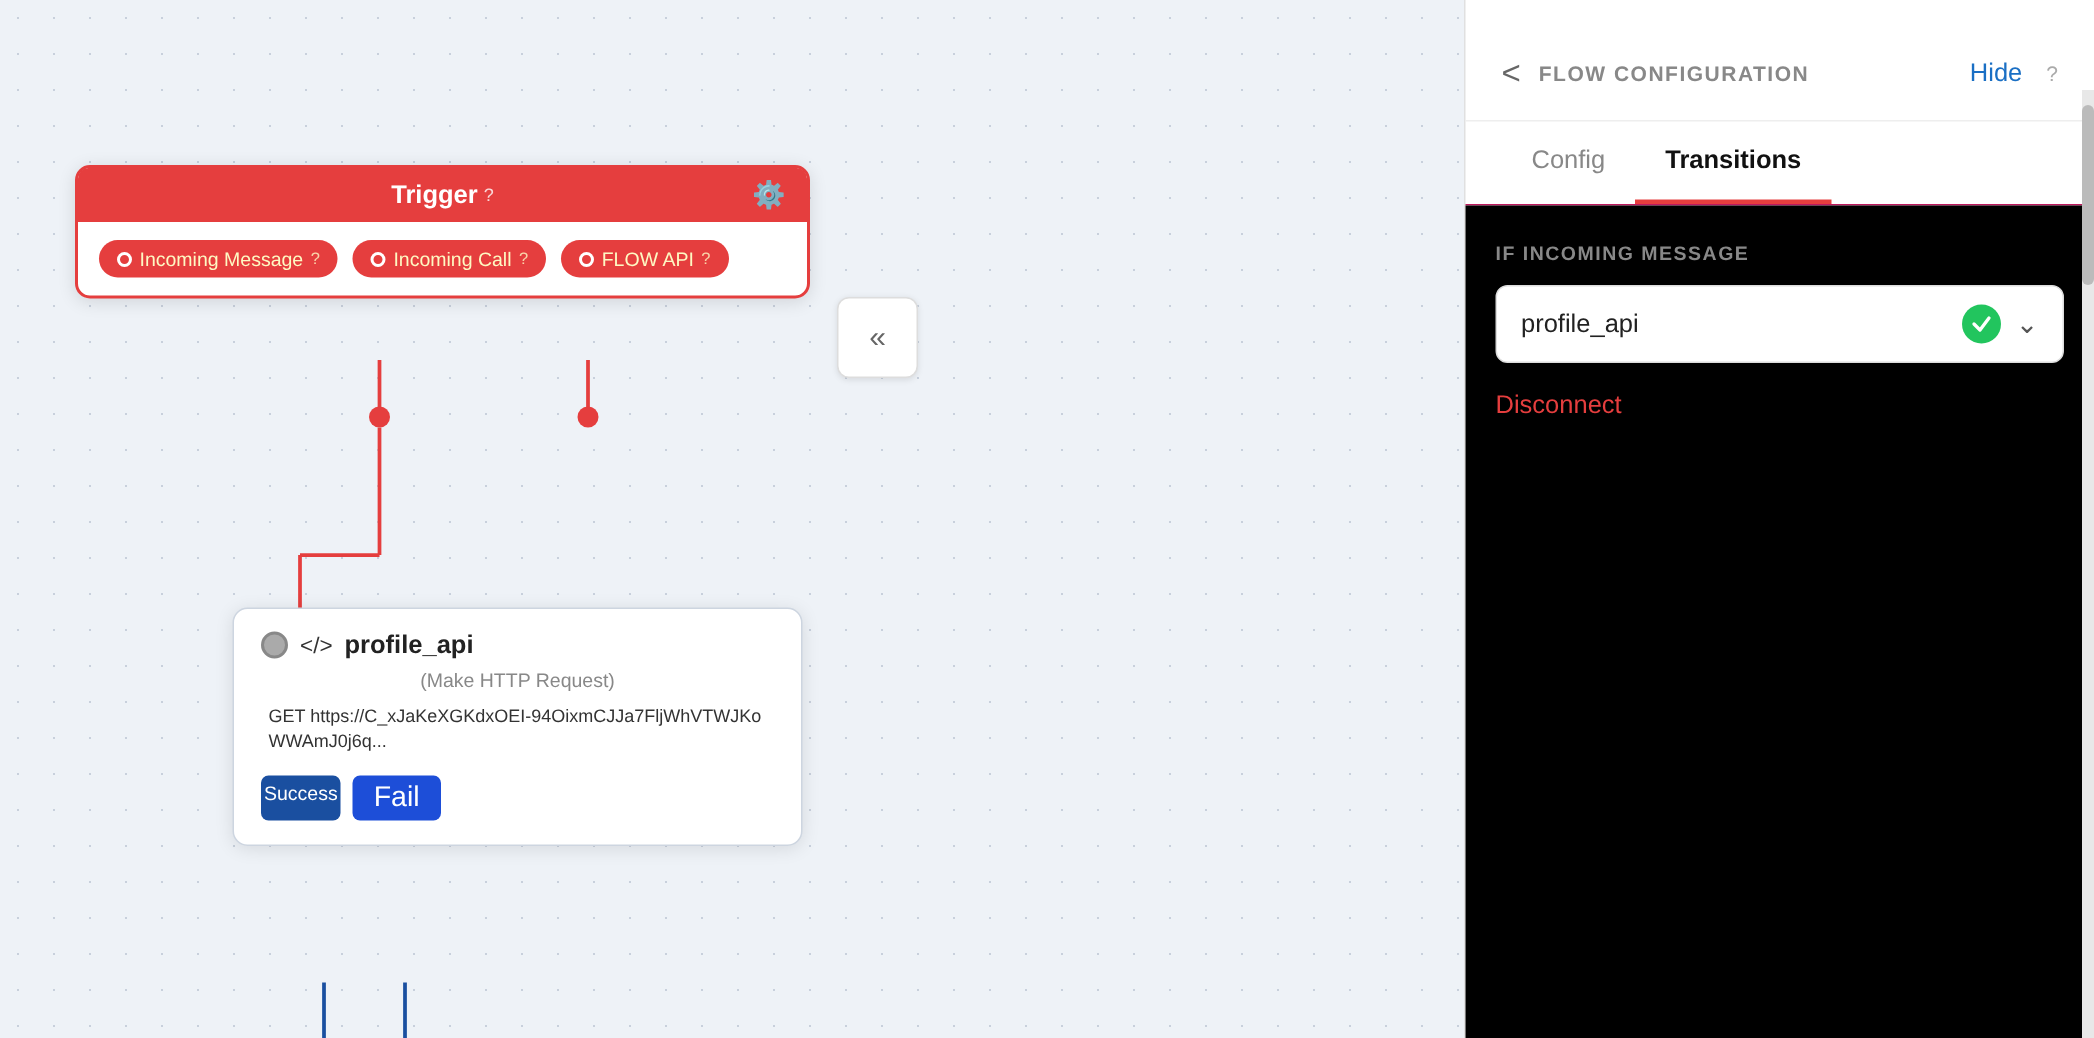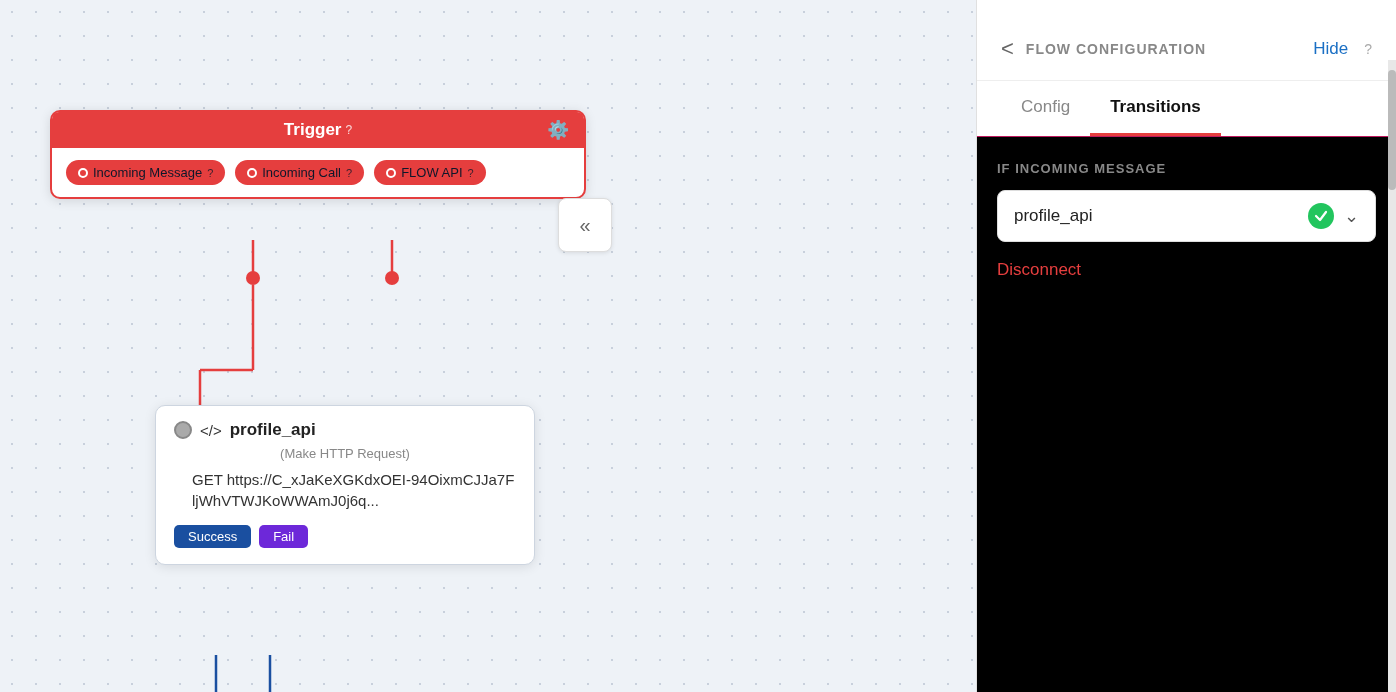--- a/index.html
+++ b/index.html
@@ -21,21 +21,21 @@
       background-size: 24px 24px;
       position: relative;
       overflow: hidden;
     }
 
     
     .trigger-node {
       position: absolute;
       top: 110px;
       left: 50px;
-      width: 536px;
+      width: 490px;
       background: #fff;
       border: 2.5px solid #e53e3e;
       border-radius: 10px;
       box-shadow: 0 2px 12px rgba(0,0,0,0.12);
     }
     .trigger-header {
       background: #e53e3e;
       padding: 8px 16px;
       border-radius: 7px 7px 0 0;
       display: flex;
@@ -63,21 +63,21 @@
     }
     .trigger-body {
       padding: 12px 14px;
       display: flex;
       gap: 10px;
       align-items: center;
       flex-wrap: wrap;
     }
     .trigger-pill {
       background: #e53e3e;
-      color: #0f172a;
+      color: #fef9c3;
       border-radius: 20px;
       padding: 5px 12px;
       font-size: 13px;
       display: flex;
       align-items: center;
       gap: 5px;
       white-space: nowrap;
     }
     .pill-circle {
       width: 10px;
@@ -132,42 +132,42 @@
       font-weight: 700;
       color: #222;
     }
     .profile-subtitle {
       font-size: 13px;
       color: #888;
       text-align: center;
       margin-bottom: 8px;
     }
     .profile-url {
-      font-size: 15px;
+      font-size: 12px;
       color: #333;
       word-break: break-all;
       line-height: 1.4;
-      margin-left: 18px;
+      margin-left: 5px;
     }
     .profile-badges {
       display: flex;
       gap: 8px;
       margin-top: 14px;
     }
     .badge-success {
       background: #1a4fa0;
       color: #fff;
       font-size: 13px;
-      padding: 4px 14px;
+      padding: 4px 2px;
       border-radius: 5px;
     }
     .badge-fail {
-      background: #6d28d9;
+      background: #1d4ed8;
       color: #fff;
-      font-size: 13px;
+      font-size: 19px;
       padding: 4px 14px;
       border-radius: 5px;
     }
 
     
     .collapse-btn {
       position: absolute;
       left: 558px;
       top: 198px;
       width: 54px;

